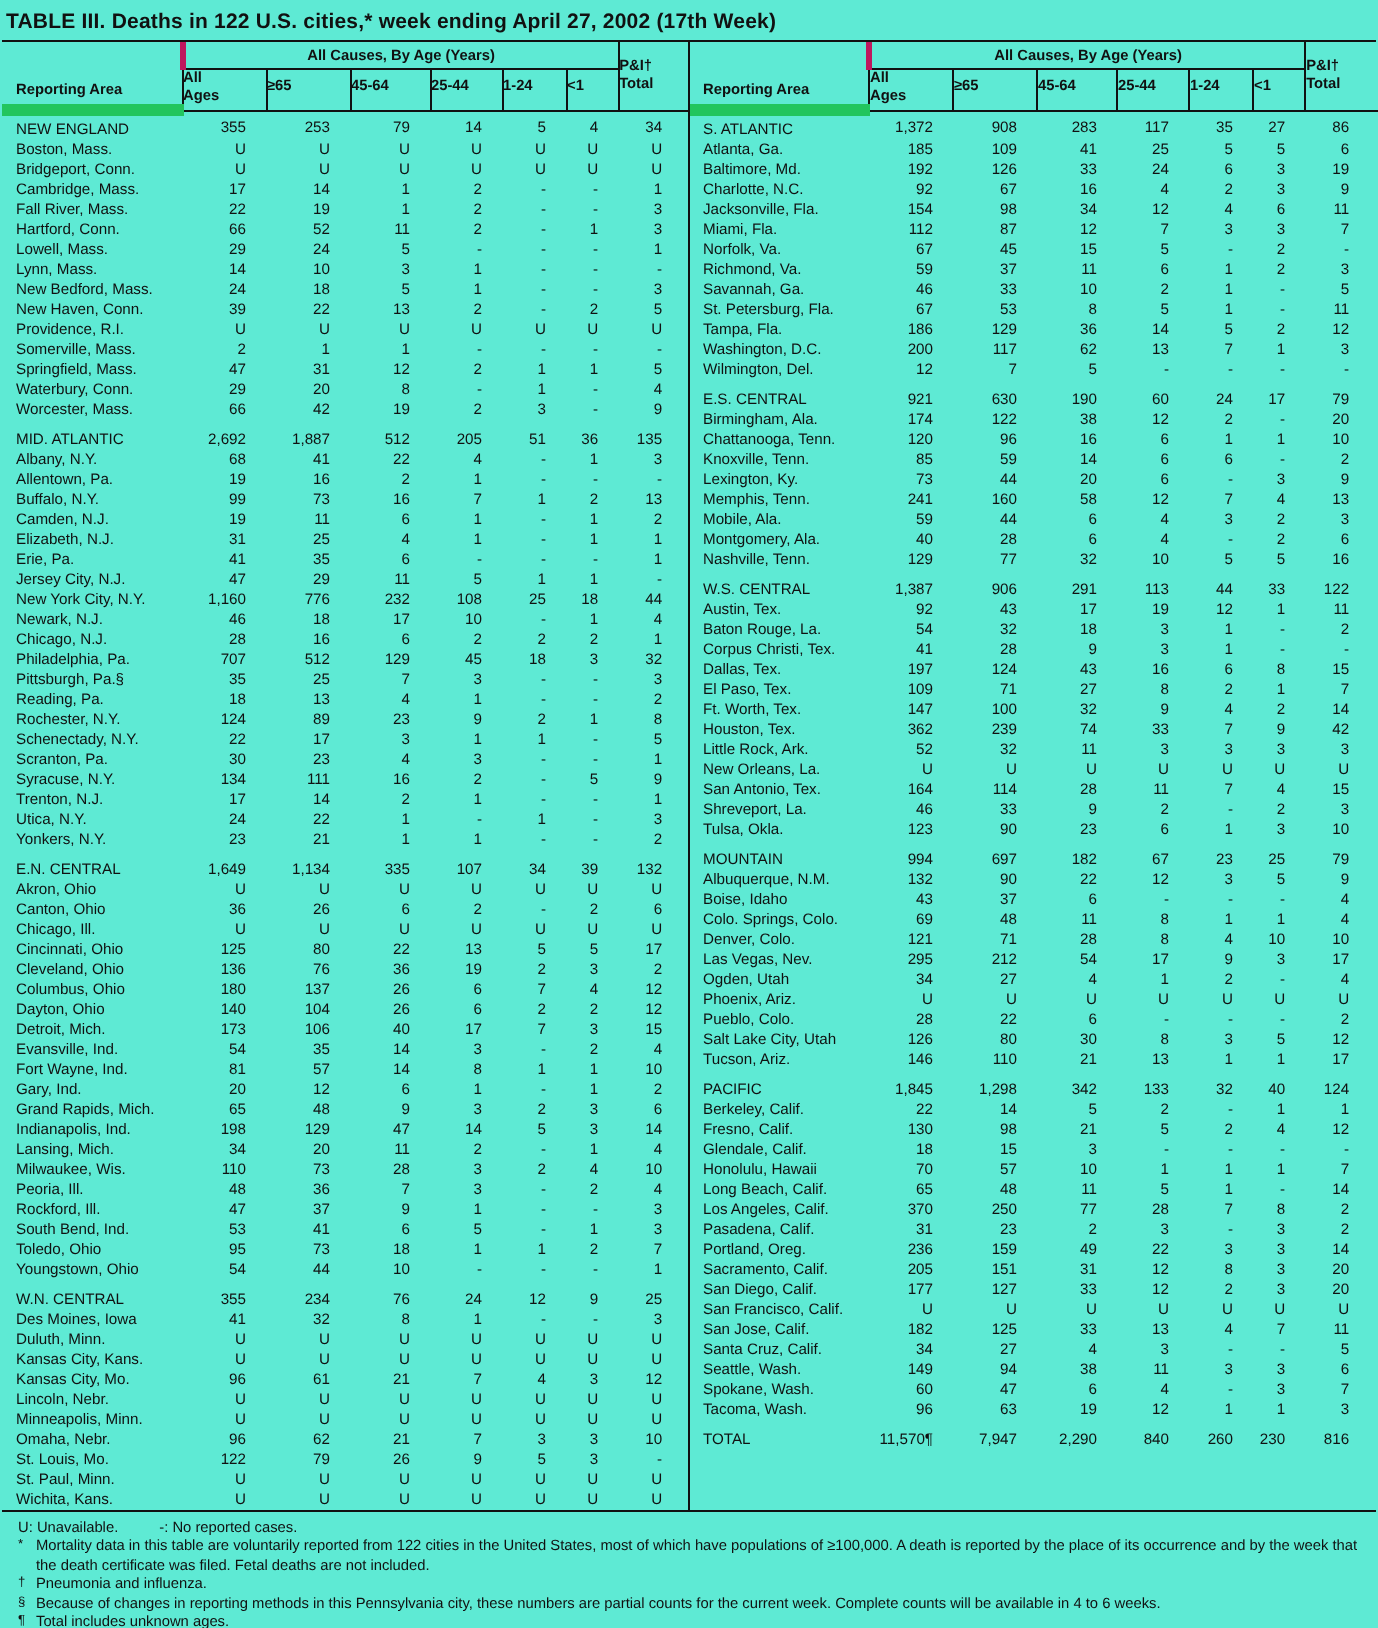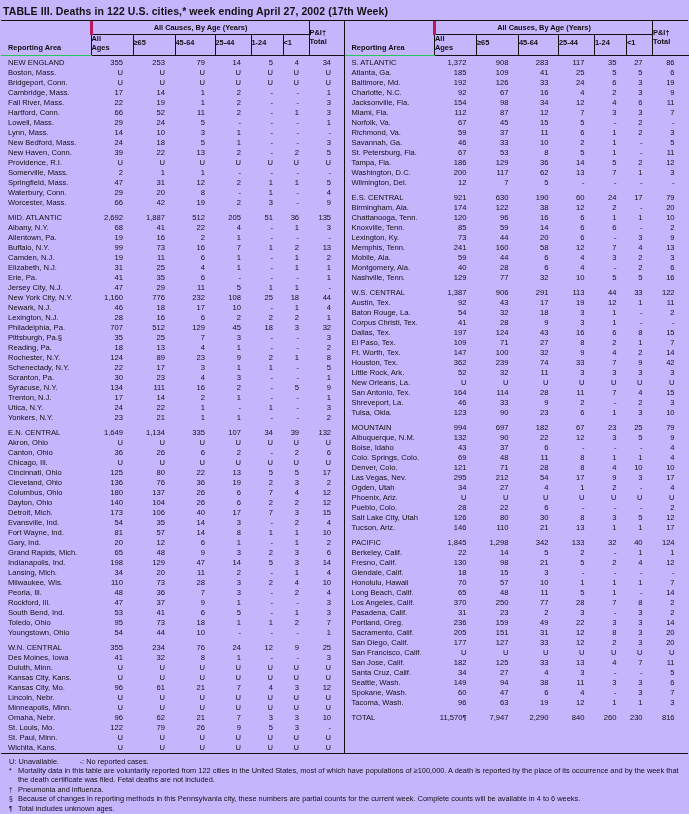--- a/index.html
+++ b/index.html
@@ -1,20 +1,20 @@
 <!DOCTYPE html>
 <html><head>
 <meta charset="utf-8">
 <style>
   * { box-sizing: border-box; }
   html, body { margin: 0; padding: 0; background: #fff; }
   .page {
     width: 689px; height: 814px;
     font-family: "Liberation Sans", sans-serif;
-    color: #111; background: #c4b5fd;
+    color: #111; background: #5eead4;
     padding: 3px 1px 0 1px;
     overflow: hidden;
   }
   .title {
     font-size: 10.5px; font-weight: bold;
     padding: 2px 0 3px 2px; letter-spacing: 0.1px;
   }
   .table-frame {
     border-top: 1px solid #111;
     border-bottom: 1px solid #111;
@@ -24,21 +24,21 @@
   .half.left { border-right: 1px solid #111; }
   table {
     width: 100%; border-collapse: collapse; table-layout: fixed;
     font-size: 7.6px;
   }
   th {
     font-weight: bold; font-size: 7.4px; padding: 0;
   }
   .h-area {
     text-align: left; vertical-align: bottom;
-    padding: 0 0 3px 7px; border-bottom: 1px solid #22c55e;
+    padding: 0 0 3px 7px; border-bottom: 6px solid #22c55e;
   }
   .h-group {
     height: 13px; text-align: center; vertical-align: middle;
     border-left: 3px solid #be185d; border-right: 1px solid #111;
     border-bottom: 1px solid #111;
   }
   .h-age {
     height: 21px; text-align: left; vertical-align: middle;
     border-left: 1px solid #111; border-bottom: 1px solid #111;
     line-height: 8.4px; padding-bottom: 2px;
@@ -343,21 +343,21 @@
               <td class="area">Newark, N.J.</td>
               <td class="num">46</td>
               <td class="num">18</td>
               <td class="num">17</td>
               <td class="num">10</td>
               <td class="num">-</td>
               <td class="num">1</td>
               <td class="num pi">4</td>
             </tr>
             <tr>
-              <td class="area">Lexington, N.J.</td>
+              <td class="area">Chicago, N.J.</td>
               <td class="num">28</td>
               <td class="num">16</td>
               <td class="num">6</td>
               <td class="num">2</td>
               <td class="num">2</td>
               <td class="num">2</td>
               <td class="num pi">1</td>
             </tr>
             <tr>
               <td class="area">Philadelphia, Pa.</td>

